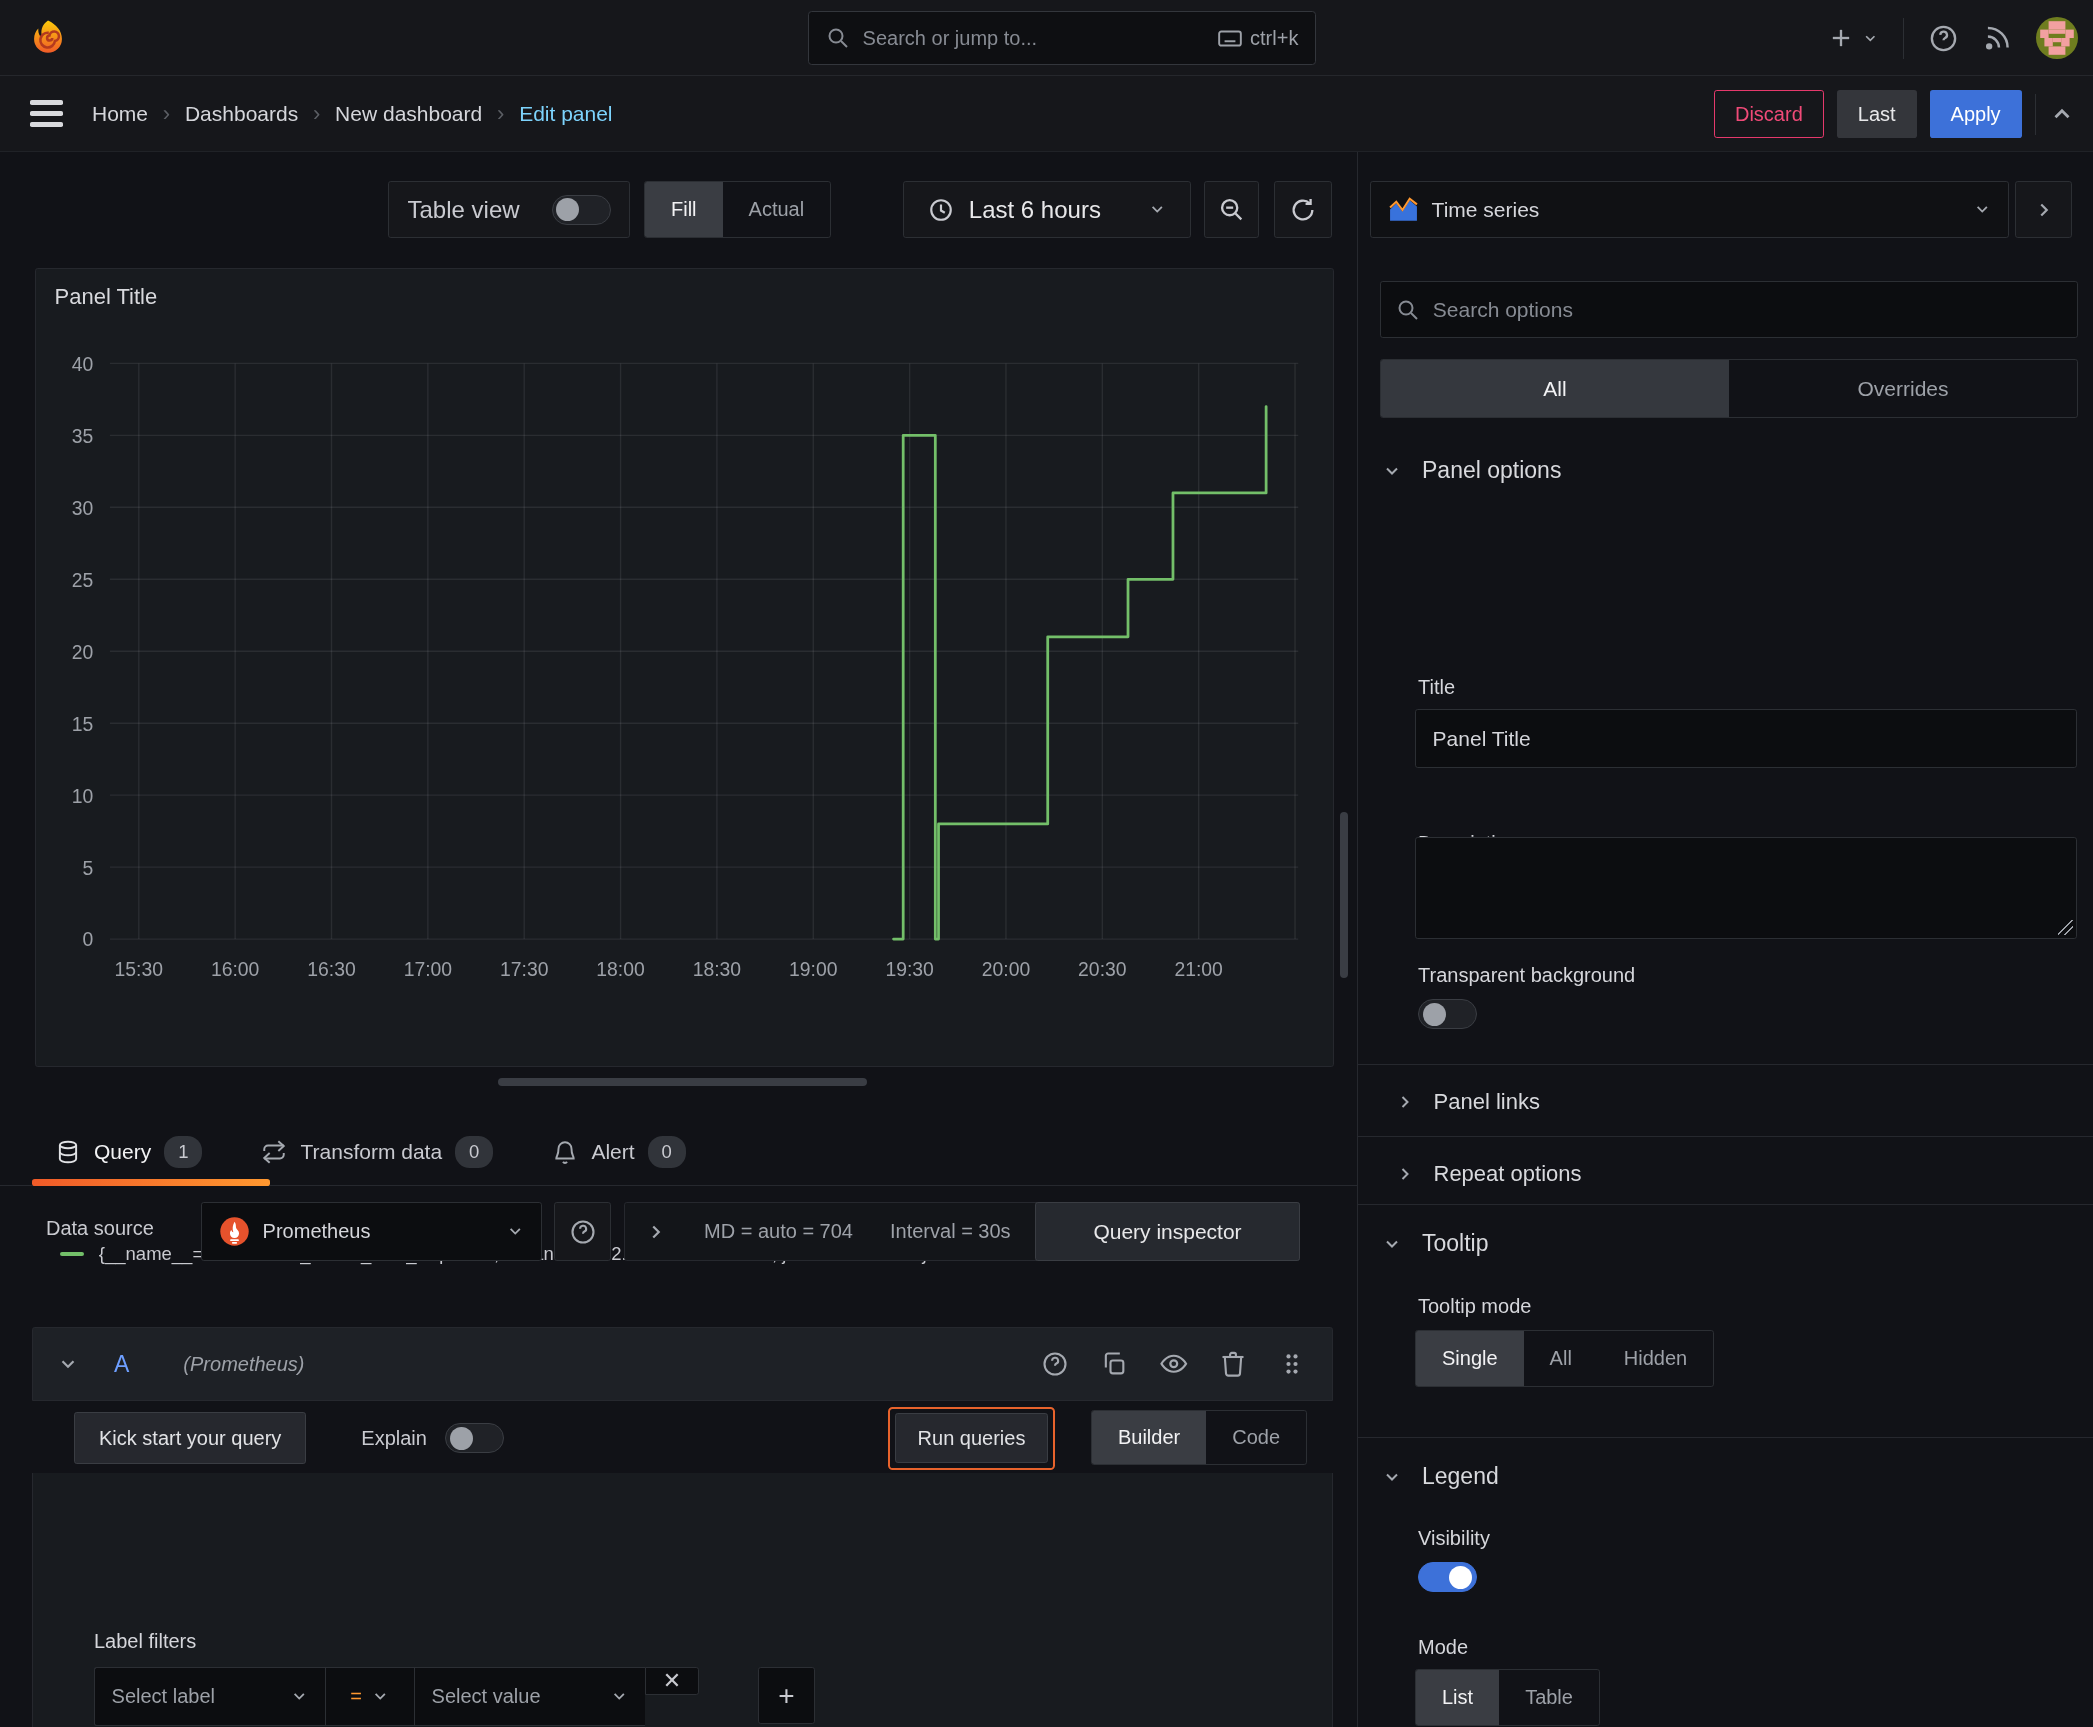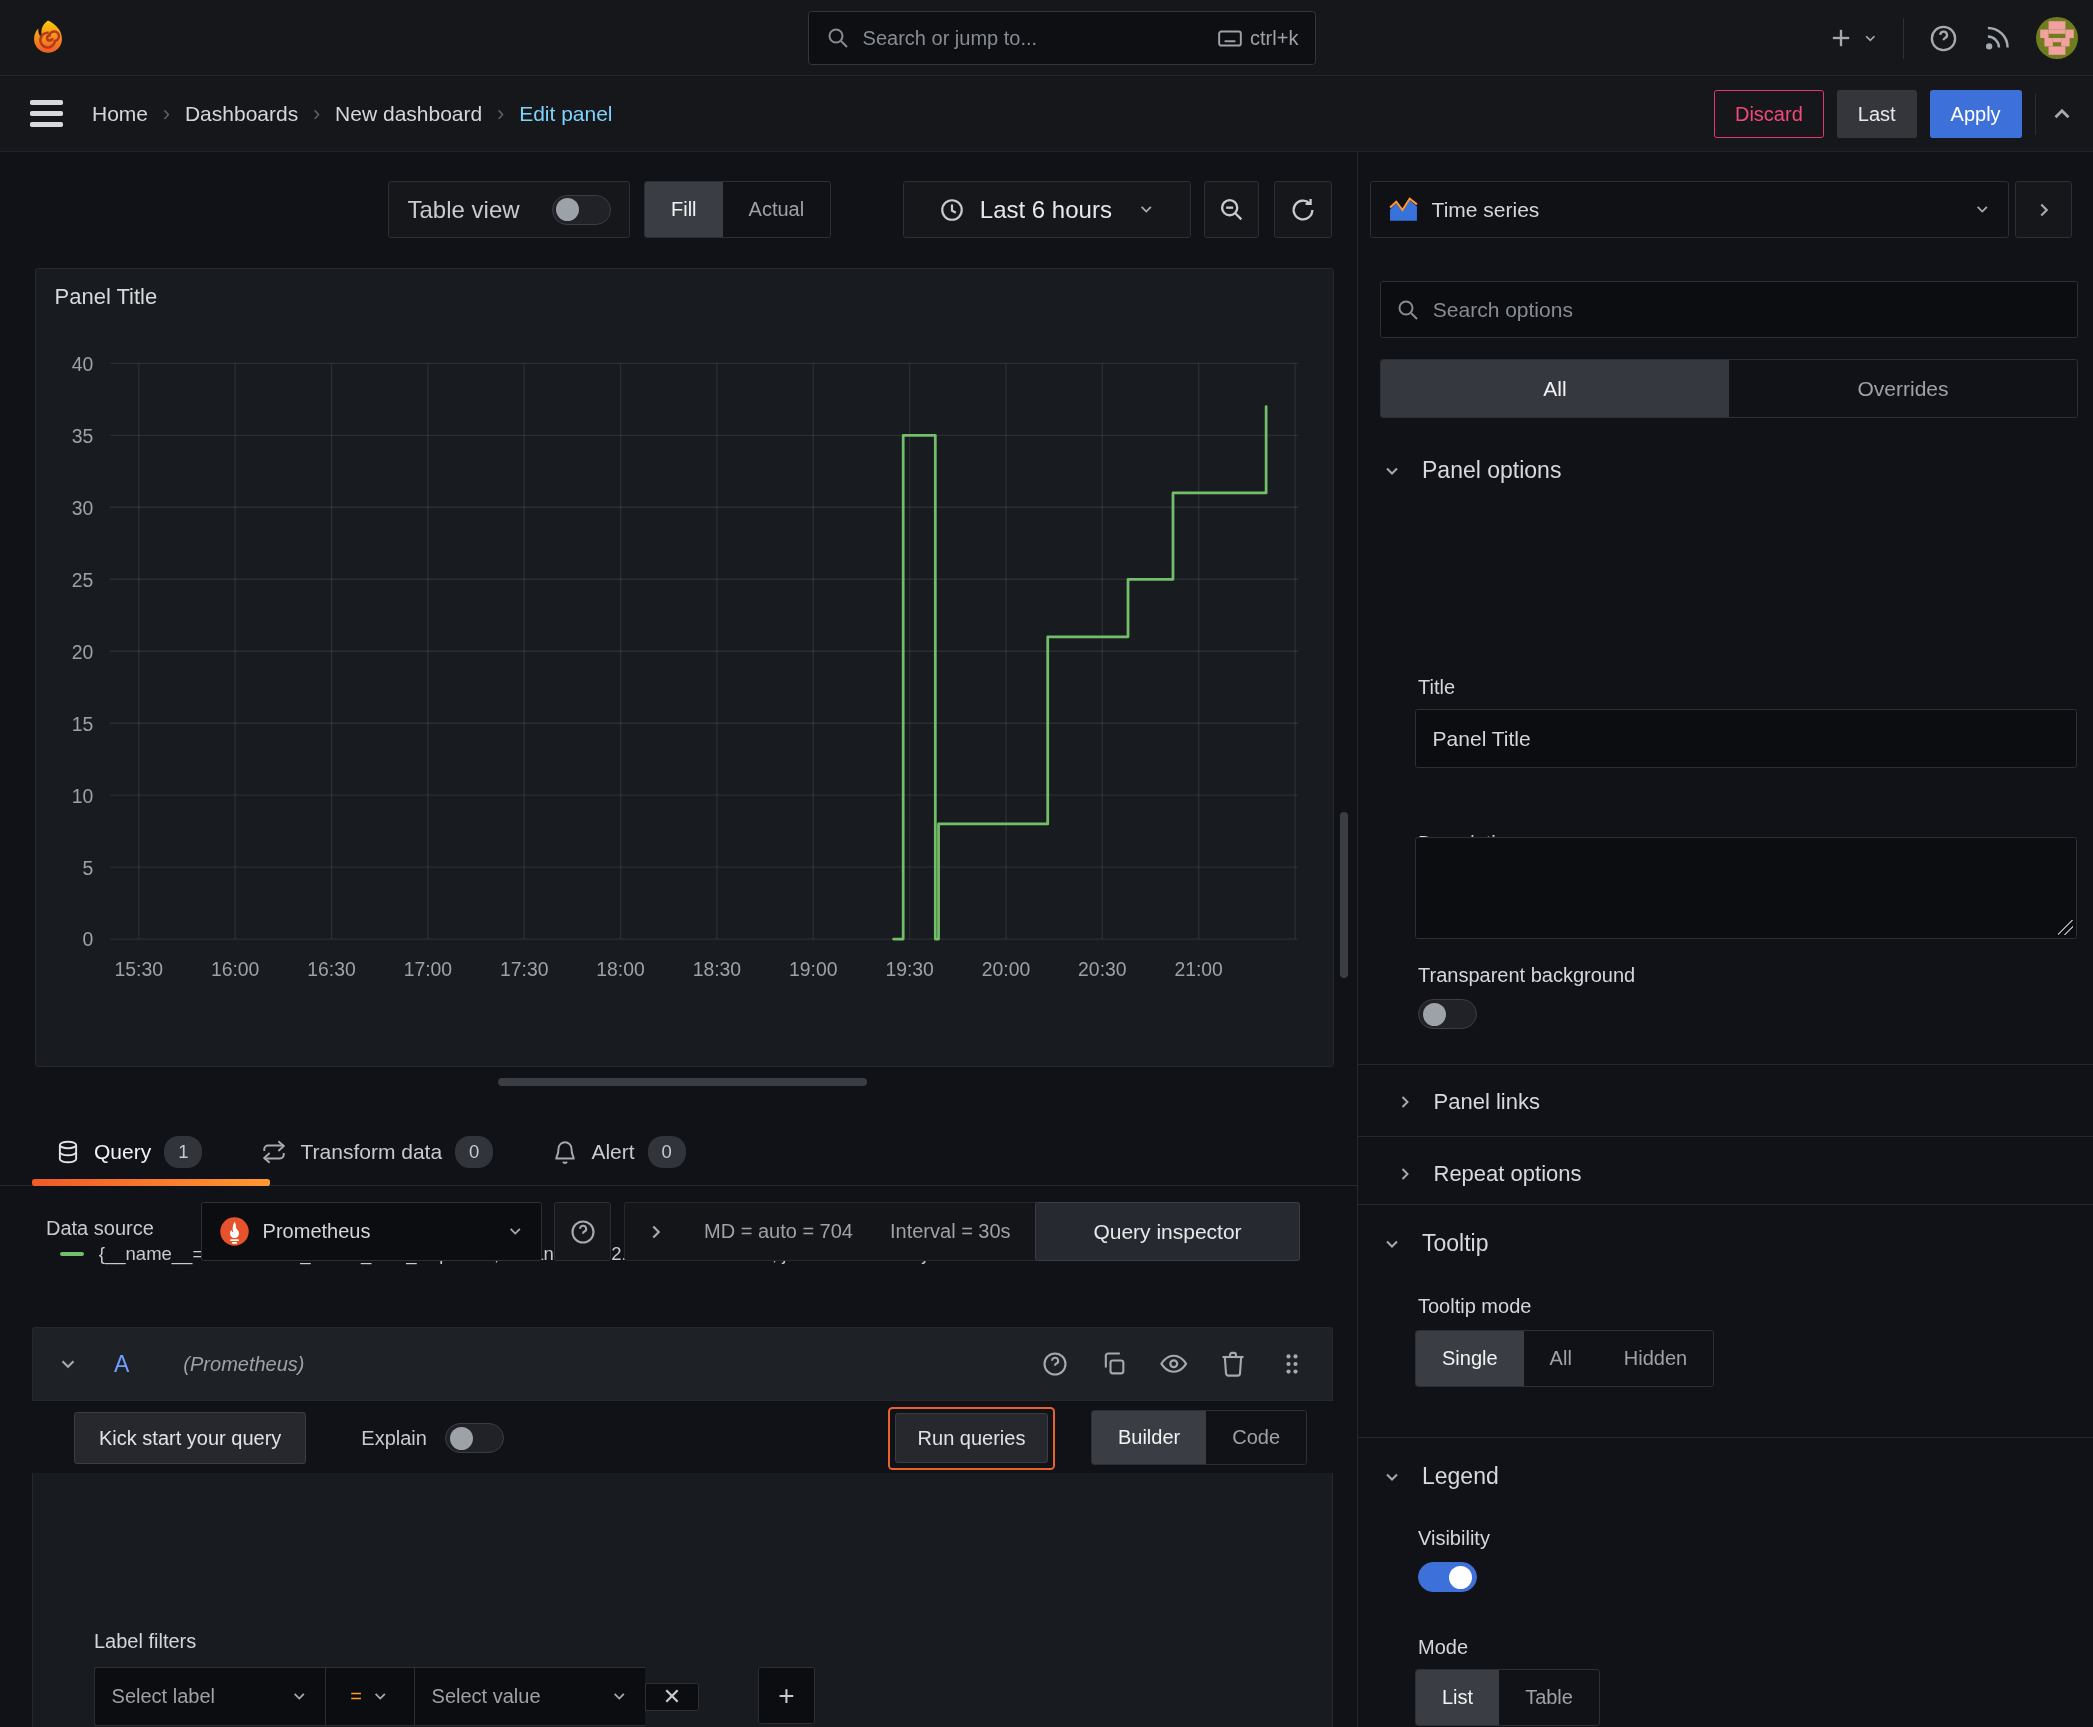--- a/index.html
+++ b/index.html
@@ -78,21 +78,21 @@
   .kick-btn { margin-left:42px; height:52px; padding:0 24px; background:#26282E; border:0.9px solid #3A3D43; border-radius:2.8px; font-size:20px; color:#E1E2E5; display:flex; align-items:center; }
   .explain { margin-left:55px; display:flex; align-items:center; gap:18.5px; font-size:20px; color:#C9CAD0; }
   .runq-wrap { position:absolute; left:856px; top:3.7px; border:2.8px solid #E8632C; border-radius:4.6px; padding:4.6px; }
   .runq { height:50px; padding:0 22px; background:#26282E; border:0.9px solid #3A3D43; border-radius:2.8px; font-size:20px; color:#E1E2E5; display:flex; align-items:center; }
   .builder-seg { position:absolute; right:26px; top:7.4px; }
   .qbody { position:absolute; left:32px; top:1473px; width:1301px; height:255px; background:#181B1F; border:0.9px solid #26282E; border-top:none; }
   .metric-wrap { position:absolute; left:46px; top:7.4px; border:2.8px solid #E8632C; border-radius:3.7px; padding:13px 18.5px 16.6px 14.8px; }
   .fld-label { font-size:20px; color:#D5D6DB; margin-bottom:13px; }
   .metric-select { width:498px; height:57px; }
   .lf-label { position:absolute; left:61px; top:157px; font-size:20px; color:#D5D6DB; }
-  .lf-row { position:absolute; left:61px; top:194px; display:flex; align-items:center; }
+  .lf-row { position:absolute; left:61px; top:194px; display:flex; align-items:flex-start; }
   .lf-row .select { border-radius:0; border-right-width:0; }
   .lf-row .first { border-radius:2.8px 0 0 2.8px; }
   .op { width:89px; justify-content:center; gap:9.2px; }
   .op .eq { color:#FF9830; }
   .xbtn { width:54px; background:#0C0D10; border:0.9px solid #2C2F34; border-radius:0 2.8px 2.8px 0; display:flex; align-items:center; justify-content:center; color:#C9CAD0; font-size:22px; cursor:pointer; }
   .plusbtn { position:absolute; left:725px; top:194px; width:57px; height:57px; background:#0C0D10; border:0.9px solid #2C2F34; border-radius:2.8px; display:flex; align-items:center; justify-content:center; color:#C9CAD0; font-size:28px; cursor:pointer; }
 
   
   .sidebar { position:absolute; left:1358px; top:152px; width:736px; height:1575px; background:#111217; }
   .viz-select { position:absolute; left:12px; top:29px; width:639px; height:57px; background:#101114; border:0.9px solid #2C2F34; }
@@ -230,21 +230,21 @@
     <div class="tool" style="left:388px; width:242px; padding:0 18.5px; justify-content:space-between;">
       <span>Table view</span>
       <span class="toggle">
           <span class="knob"></span>
         </span>
     </div>
     <div class="seg" style="position:absolute; left:644px; height:57px;">
       <span class="opt sel">Fill</span>
       <span class="opt">Actual</span>
     </div>
-    <div class="tool" style="left:903px; width:288px; padding:0 35px; gap:14.8px;">
+    <div class="tool" style="left:903px; width:288px; padding:0 24px; gap:14.8px;">
       <svg class="ic" width="26" height="26" viewBox="0 0 24 24" fill="none" stroke="#C9CAD0" stroke-width="2">
           <circle cx="12" cy="12" r="9"></circle>
           <polyline points="12 7 12 12.5 15.5 14.5"></polyline>
         </svg>
       <span style="color:#E8E8EA;">Last 6 hours</span>
       <svg class="ic" width="18.5" height="18.5" viewBox="0 0 24 24" fill="none" stroke="#A5A9B0" stroke-width="2.4" style="margin-left:auto;">
           <polyline points="6 9 12 15 18 9"></polyline>
         </svg>
     </div>
     <div class="tool" style="left:1204px; width:55px; justify-content:center;">

